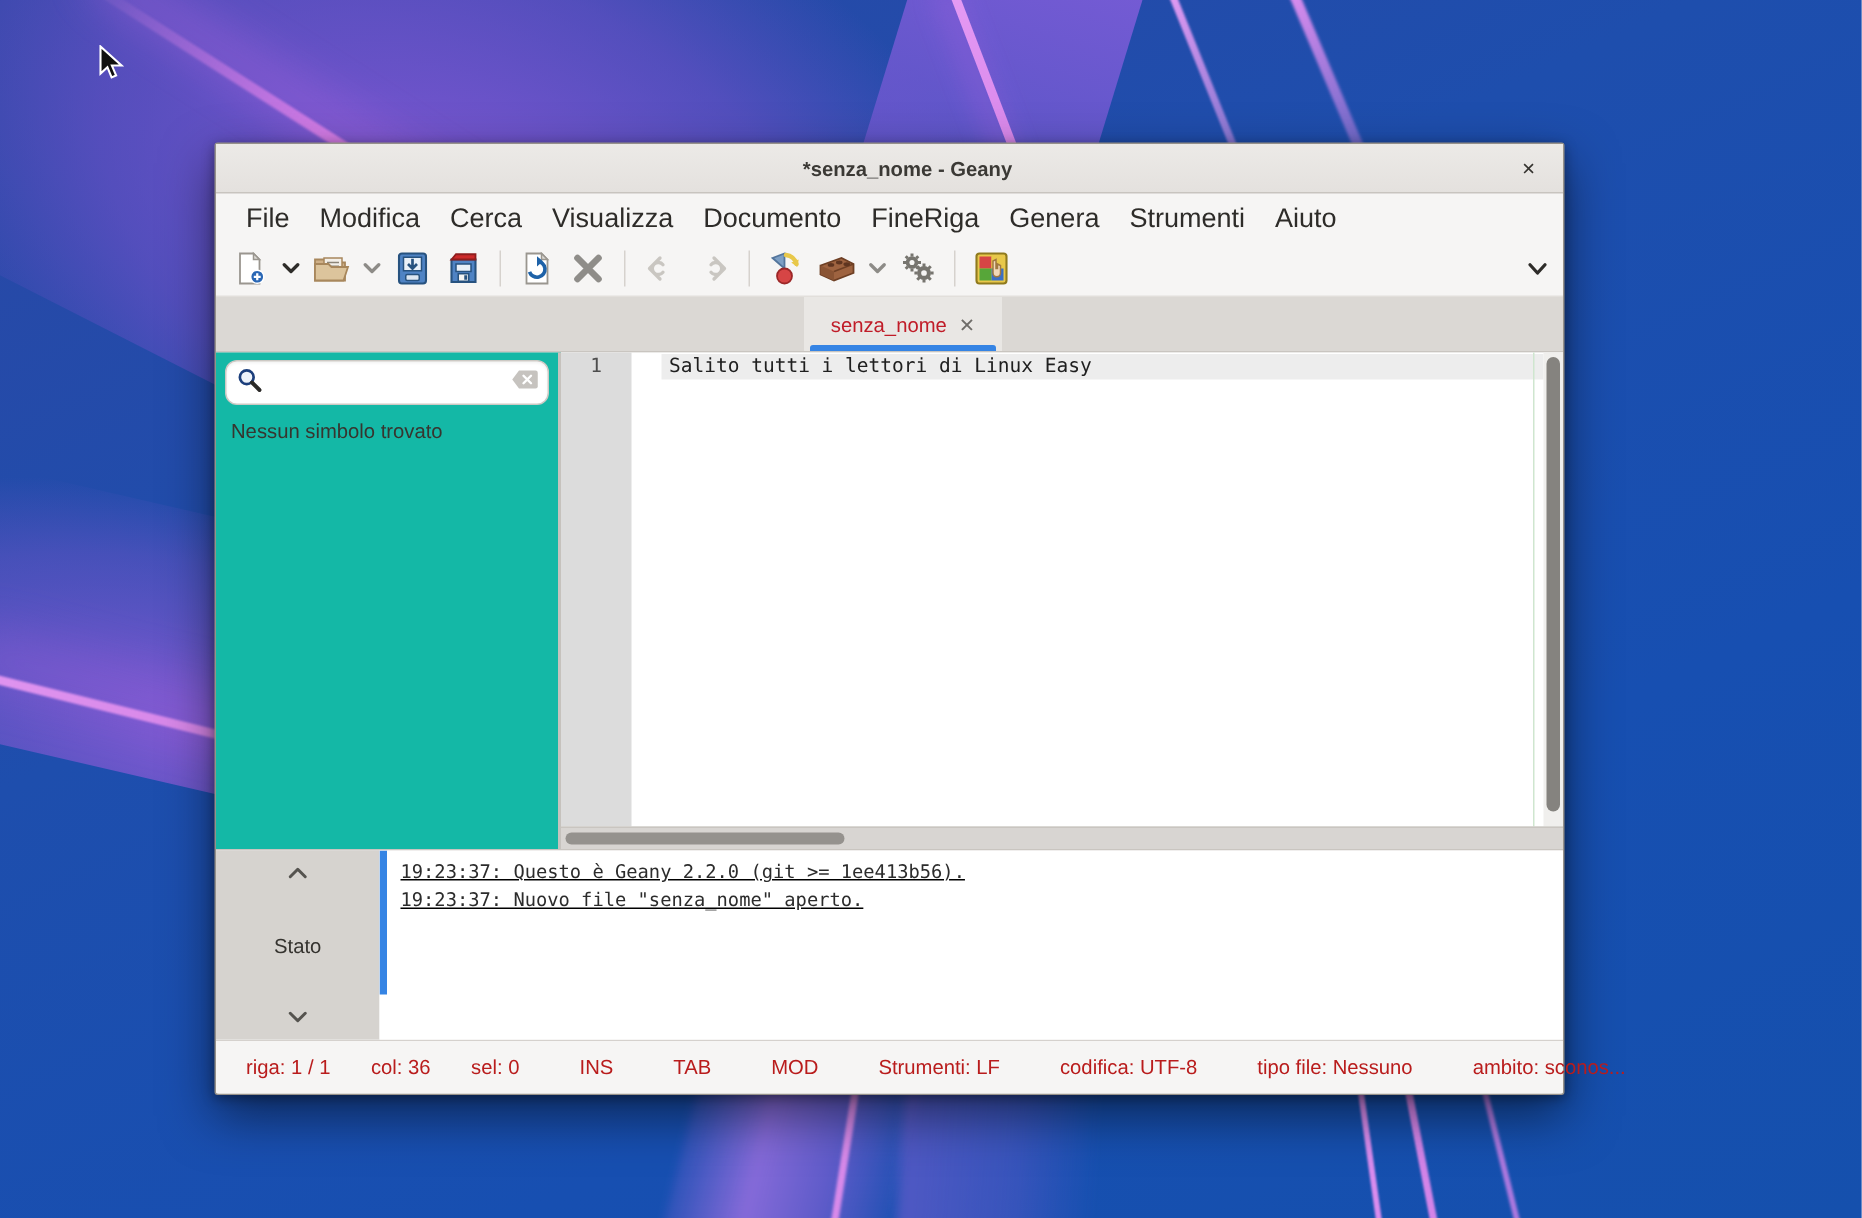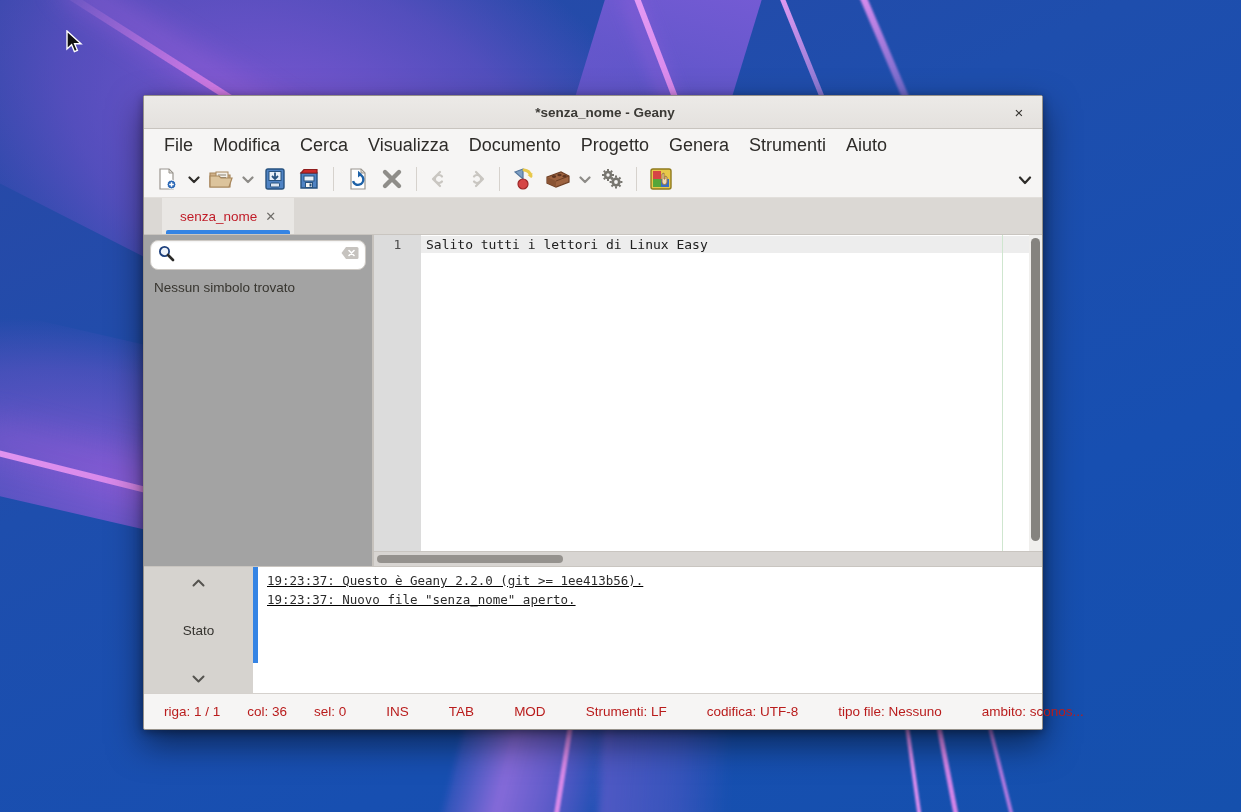--- a/index.html
+++ b/index.html
@@ -65,41 +65,41 @@
   .toolbar { height:37px; flex:0 0 37px; background:#f6f5f4; display:flex; align-items:center;
     padding:0 6px; border-bottom:1px solid #e2dfdb; position:relative; }
   .tbtn { width:30px; height:30px; display:flex; align-items:center; justify-content:center; margin:0 2px; }
   .tbtn svg { display:block; }
   .tb-chev { width:16px; height:30px; display:flex; align-items:center; justify-content:center; margin:0 2px; }
   .tb-sep { width:1px; height:24px; background:#d6d2cd; margin:0 7px; }
   .tb-overflow { position:absolute; right:10px; top:0; height:37px; display:flex; align-items:center; }
 
   .nb-strip { height:37px; flex:0 0 37px; display:flex; background:#dbd8d4; border-bottom:1px solid #c9c5c0; }
   .nb-strip-side { width:230px; flex:0 0 230px; display:flex; align-items:stretch; padding-left:8px; border-right:2px solid #c6c2bd; }
-  .nb-strip-main { flex:1; display:flex; align-items:stretch; padding-left:18px; }
+  .nb-strip-main { flex:1; display:flex; align-items:stretch; padding-left:18px;justify-content:center; }
   .nb-tab { padding:0 18px; display:flex; align-items:center; gap:8px; font-size:13.5px; color:#2e2c29; position:relative; }
   .nb-tab.active { background:#e9e7e4; }
   .nb-tab.active::after { content:""; position:absolute; left:4px; right:4px; bottom:0; height:4px; background:#3584e4; border-radius:2px 2px 0 0; }
   .nb-tab.modified { color:#c01c28; }
   .tab-close { color:#6e6c68; font-size:13px; line-height:1; }
 
   .main-row { flex:1; display:flex; min-height:0; }
-  .sidebar { width:230px; flex:0 0 230px; background:#a3a3a3; border-right:2px solid #c6c2bd;
+  .sidebar { width:230px; flex:0 0 230px; background:#14b8a6; border-right:2px solid #c6c2bd;
     display:flex; flex-direction:column; padding:5px 6px; }
   .search-entry { height:30px; background:#ffffff; border:1px solid #cdc9c4; border-radius:8px;
     display:flex; align-items:center; padding:0 6px; box-shadow:inset 0 1px 2px rgba(0,0,0,.06); }
   .search-entry input { flex:1; border:none; outline:none; font-size:13px; color:#2e2c29; background:transparent; min-width:0; }
   .sidebar-empty { font-size:13.5px; color:#37352f; padding:10px 4px 0 4px; }
 
   .editor-pane { flex:1; display:flex; flex-direction:column; min-width:0; background:#ffffff; }
   .editor-body { flex:1; display:flex; min-height:0; position:relative; }
   .gutter { width:47px; flex:0 0 47px; background:#dcdcdc; color:#4d4d4d;
     font-family:"DejaVu Sans Mono", monospace; font-size:13px; text-align:center; padding-top:1px; }
   .gutter .ln { height:17px; line-height:17px; }
-  .code-area { flex:1; position:relative; font-family:"DejaVu Sans Mono", monospace; font-size:13px; color:#202020; min-width:0; }
+  .code-area { flex:1; position:relative; font-family:"DejaVu Sans Mono", monospace; font-size:13px; color:#202020; min-width:0;margin-left:20px; }
   .code-line { height:17px; line-height:17px; padding-left:5px; white-space:pre; margin-top:1px; }
   .code-line.current { background:#ededed; }
   .longline-marker { position:absolute; top:0; bottom:0; left:581px; width:1px; background:#cfe6cf; }
   .vscroll { width:13px; flex:0 0 13px; background:#f0efed; position:relative; }
   .vscroll .thumb { position:absolute; left:2px; right:2px; top:3px; height:96%; background:#85837f; border-radius:5px; }
   .hscroll { height:15px; flex:0 0 15px; background:#d8d5d2; position:relative; border-top:1px solid #c9c5c0; }
   .hscroll .thumb { position:absolute; left:3px; top:3px; height:8px; width:186px; background:#95928e; border-radius:4px; }
 
   .bottom-panel { height:127px; flex:0 0 127px; display:flex; border-top:1px solid #c9c5c0; min-height:0; }
   .bp-tabs { width:109px; flex:0 0 109px; background:#d6d3cf; display:flex; flex-direction:column;
@@ -147,21 +147,21 @@
     <div class="title">*senza_nome - Geany</div>
     <div class="close-btn">×</div>
   </div>
 
   <div class="menubar">
     <div class="menu-item">File</div>
     <div class="menu-item">Modifica</div>
     <div class="menu-item">Cerca</div>
     <div class="menu-item">Visualizza</div>
     <div class="menu-item">Documento</div>
-    <div class="menu-item">Progetto</div>
+    <div class="menu-item">FineRiga</div>
     <div class="menu-item">Genera</div>
     <div class="menu-item">Strumenti</div>
     <div class="menu-item">Aiuto</div>
   </div>
 
   <div class="toolbar">
     <div class="tbtn">
       <span>
           <svg width="24" height="24" viewBox="0 0 24 24">
         <path d="M5 2 h9 l4 4 v16 h-13 z" fill="#fff" stroke="#9a968f" stroke-width="1.2"></path>

